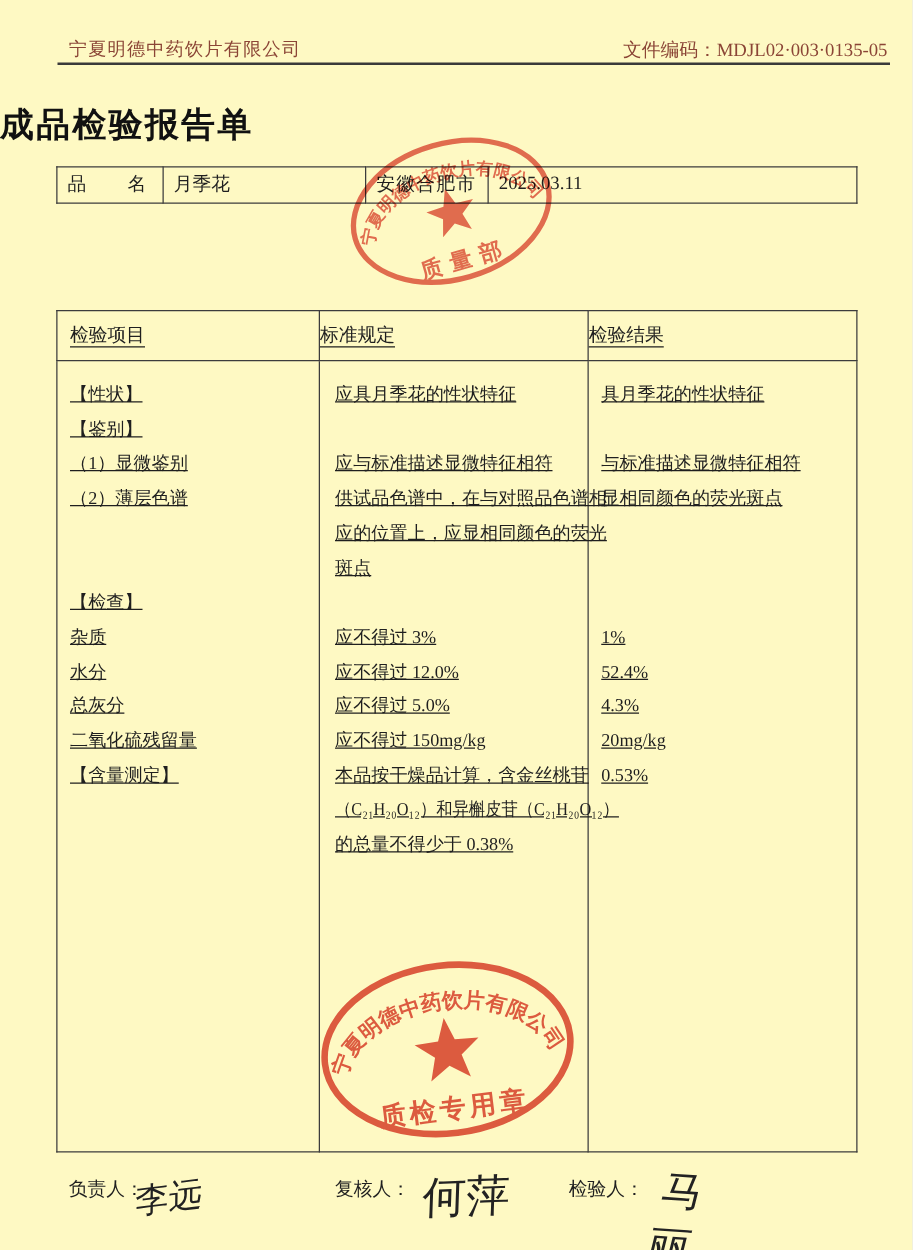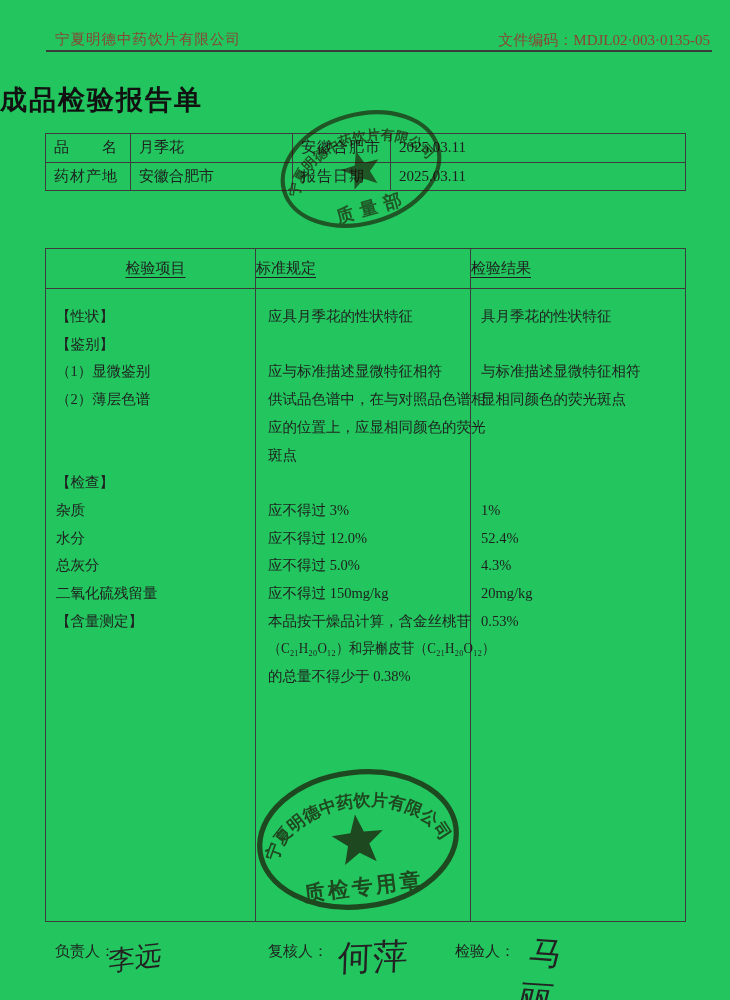--- a/index.html
+++ b/index.html
@@ -1,40 +1,40 @@
 <!DOCTYPE html>
 <html><head>
 <meta charset="utf-8">
 <style>
   * { margin:0; padding:0; box-sizing:border-box; }
   html,body { background:#e8e8e8; }
   .page {
     position:relative; width:730px; height:1000px; margin:0 auto;
-    background:#22c55e; overflow:hidden;
+    background:#fef9c3; overflow:hidden;
     font-family:"Liberation Serif","DejaVu Serif",serif; color:#1f1f1f;
   }
   
   .hdr-company { position:absolute; left:55px; top:30px; font-size:14.5px; letter-spacing:1px; color:#8b4536; }
   .hdr-code    { position:absolute; right:20px; top:31px; font-size:15px; color:#8b4536; }
   .hdr-rule    { position:absolute; left:46px; right:18px; top:50px; border-top:2px solid #3a3a3a; }
   
   .title { position:absolute; left:0; right:0; top:82px; text-align:left;
            font-size:27px; font-weight:bold; letter-spacing:2px; color:#111; }
   
   table { border-collapse:collapse; table-layout:fixed; }
   td { border:1px solid #3c3c3c; font-size:15px; vertical-align:middle; }
   .info-table { position:absolute; left:45px; top:133px; width:640px; border:1.5px solid #333; }
   .info-table td { height:28.7px; padding:0 0 0 8px;margin-top:20px; }
   .info-table td.c-label  { letter-spacing:1px; }
   .main-table { position:absolute; left:45px; top:248px; width:640px; border:1.5px solid #333; }
   .main-table td.head { height:40px; vertical-align:middle; }
   .main-table td.head .ul { text-decoration:underline; text-underline-offset:4px; }
-  .main-table td.head.h1 { text-align:center; padding-left:10px; }
+  .main-table td.head.h1 { text-align:left; padding-left:10px; }
   .main-table td.head.h2, .main-table td.head.h3 { text-align:left; }
-  .main-table td.bodycell { height:633px; vertical-align:top; padding:14px 2px 0 10px; }
+  .main-table td.bodycell { height:633px; vertical-align:top; padding:14px 2px 0 10px;text-decoration:underline; }
   .main-table td.bodycell.col2 { padding-left:12px; }
   .line { line-height:27.7px; min-height:27.7px; white-space:nowrap; font-size:14.5px; }
   .line.tight { transform:scaleX(.9); transform-origin:left center; }
   .concl-cell { height:30px; padding-left:10px; font-size:15px; }
   .concl-label { font-weight:bold; }
   
   .sigrow { position:absolute; left:0; top:938px; width:588px; height:60px; }
   .sig-label { position:absolute; font-size:15px; color:#1f1f1f; }
   .sig-name  { position:absolute; color:#222; }
   .sig1 { left:108px; top:2px;  font-size:27px; transform:rotate(-7deg) skewX(-8deg); }
@@ -62,26 +62,20 @@
         <col style="width:85px">
         <col style="width:162px">
         <col style="width:98px">
         <col style="width:295px">
       </colgroup>
     <tbody id="info-tbody">
         <tr>
           <td class="c-label">品　　名</td>
           <td class="c-value">月季花</td>
           <td class="c-label">安徽合肥市</td>
-          <td class="c-value">2025.03.11</td>
-        </tr>
-        <tr>
-          <td class="c-label">药材产地</td>
-          <td class="c-value">安徽合肥市</td>
-          <td class="c-label">报告日期</td>
           <td class="c-value">2025.03.11</td>
         </tr>
       </tbody>
   </table>
 
   <table class="main-table">
     <colgroup>
         <col style="width:210px">
         <col style="width:215px">
         <col style="width:215px">

